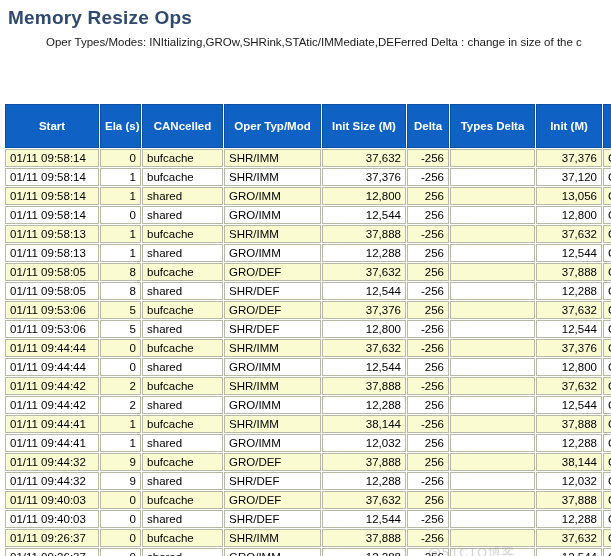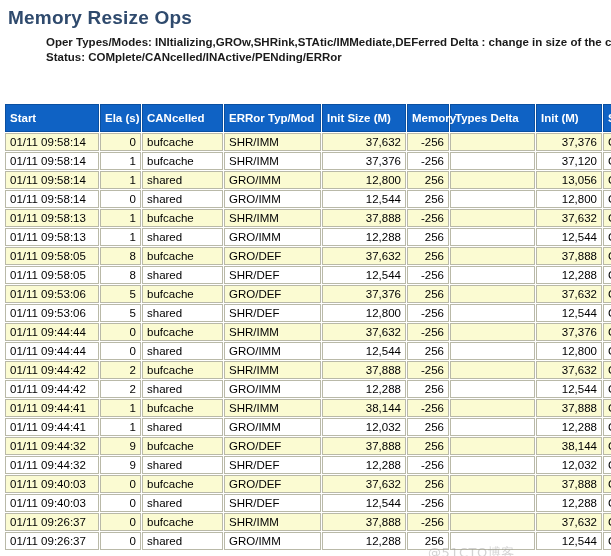--- a/index.html
+++ b/index.html
@@ -26,21 +26,20 @@
     letter-spacing: 0.2px;
     line-height: 24px;
     white-space: nowrap;
   }
 
   
   .notes {
     margin: 5px 0 0 0;
     padding: 0 0 0 46px;
     list-style: none;
-    font-weight: bold;
   }
   .notes li {
     position: relative;
     font-size: 11.5px;
     line-height: 15px;
     color: #1a1a1a;
     white-space: nowrap;
     overflow: hidden;
   }
   .notes li::before {
@@ -64,22 +63,22 @@
     border-spacing: 1px;
     font-size: 11.5px;
     table-layout: fixed;
     width: 620px;
   }
   table.ops th {
     background: #0f62c4;
     color: #ffffff;
     font-weight: bold;
     font-size: 11.5px;
-    text-align: left;
-    padding: 7px 4px;
+    text-align: center;
+    padding: 15px 4px;
     border: 1px solid #0a4fa0;
     white-space: nowrap;
     height: 15px;
     box-sizing: border-box;
   }
   table.ops td {
     border: 1px solid #b9b9a8;
     padding: 2px 4px;
     height: 17px;
     box-sizing: border-box;
@@ -117,44 +116,43 @@
     font-family: "DejaVu Sans", sans-serif;
   }
 </style>
 </head>
 <body>
 
 <h1 class="page-title">Memory Resize Ops</h1>
 
 <ul class="notes">
   <li>Oper Types/Modes: INItializing,GROw,SHRink,STAtic/IMMediate,DEFerred Delta : change in size of the c</li>
-  <li>Status: COMplete/CANcelled/INActive/PENding/ERRor</li>
 </ul>
 
 <div class="table-wrap">
   <table class="ops">
     <colgroup>
       <col class="c-start">
         <col class="c-ela">
         <col class="c-comp">
         <col class="c-oper">
       <col class="c-init">
         <col class="c-delta">
         <col class="c-target">
         <col class="c-final">
         <col class="c-sta">
     </colgroup>
     <thead>
       <tr>
         <th>Start</th>
         <th>Ela (s)</th>
         <th>CANcelled</th>
-        <th>ERRor Typ/Mod</th>
+        <th>Oper Typ/Mod</th>
         <th>Init Size (M)</th>
-        <th>Memory</th>
+        <th>Delta</th>
         <th>Types Delta</th>
         <th>Init (M)</th>
         <th>Sta</th>
       </tr>
     </thead>
     <tbody id="ops-body">
         <tr class="alt">
           <td class="txt">01/11 09:58:14</td>
           <td class="num">0</td>
           <td class="txt">bufcache</td>

